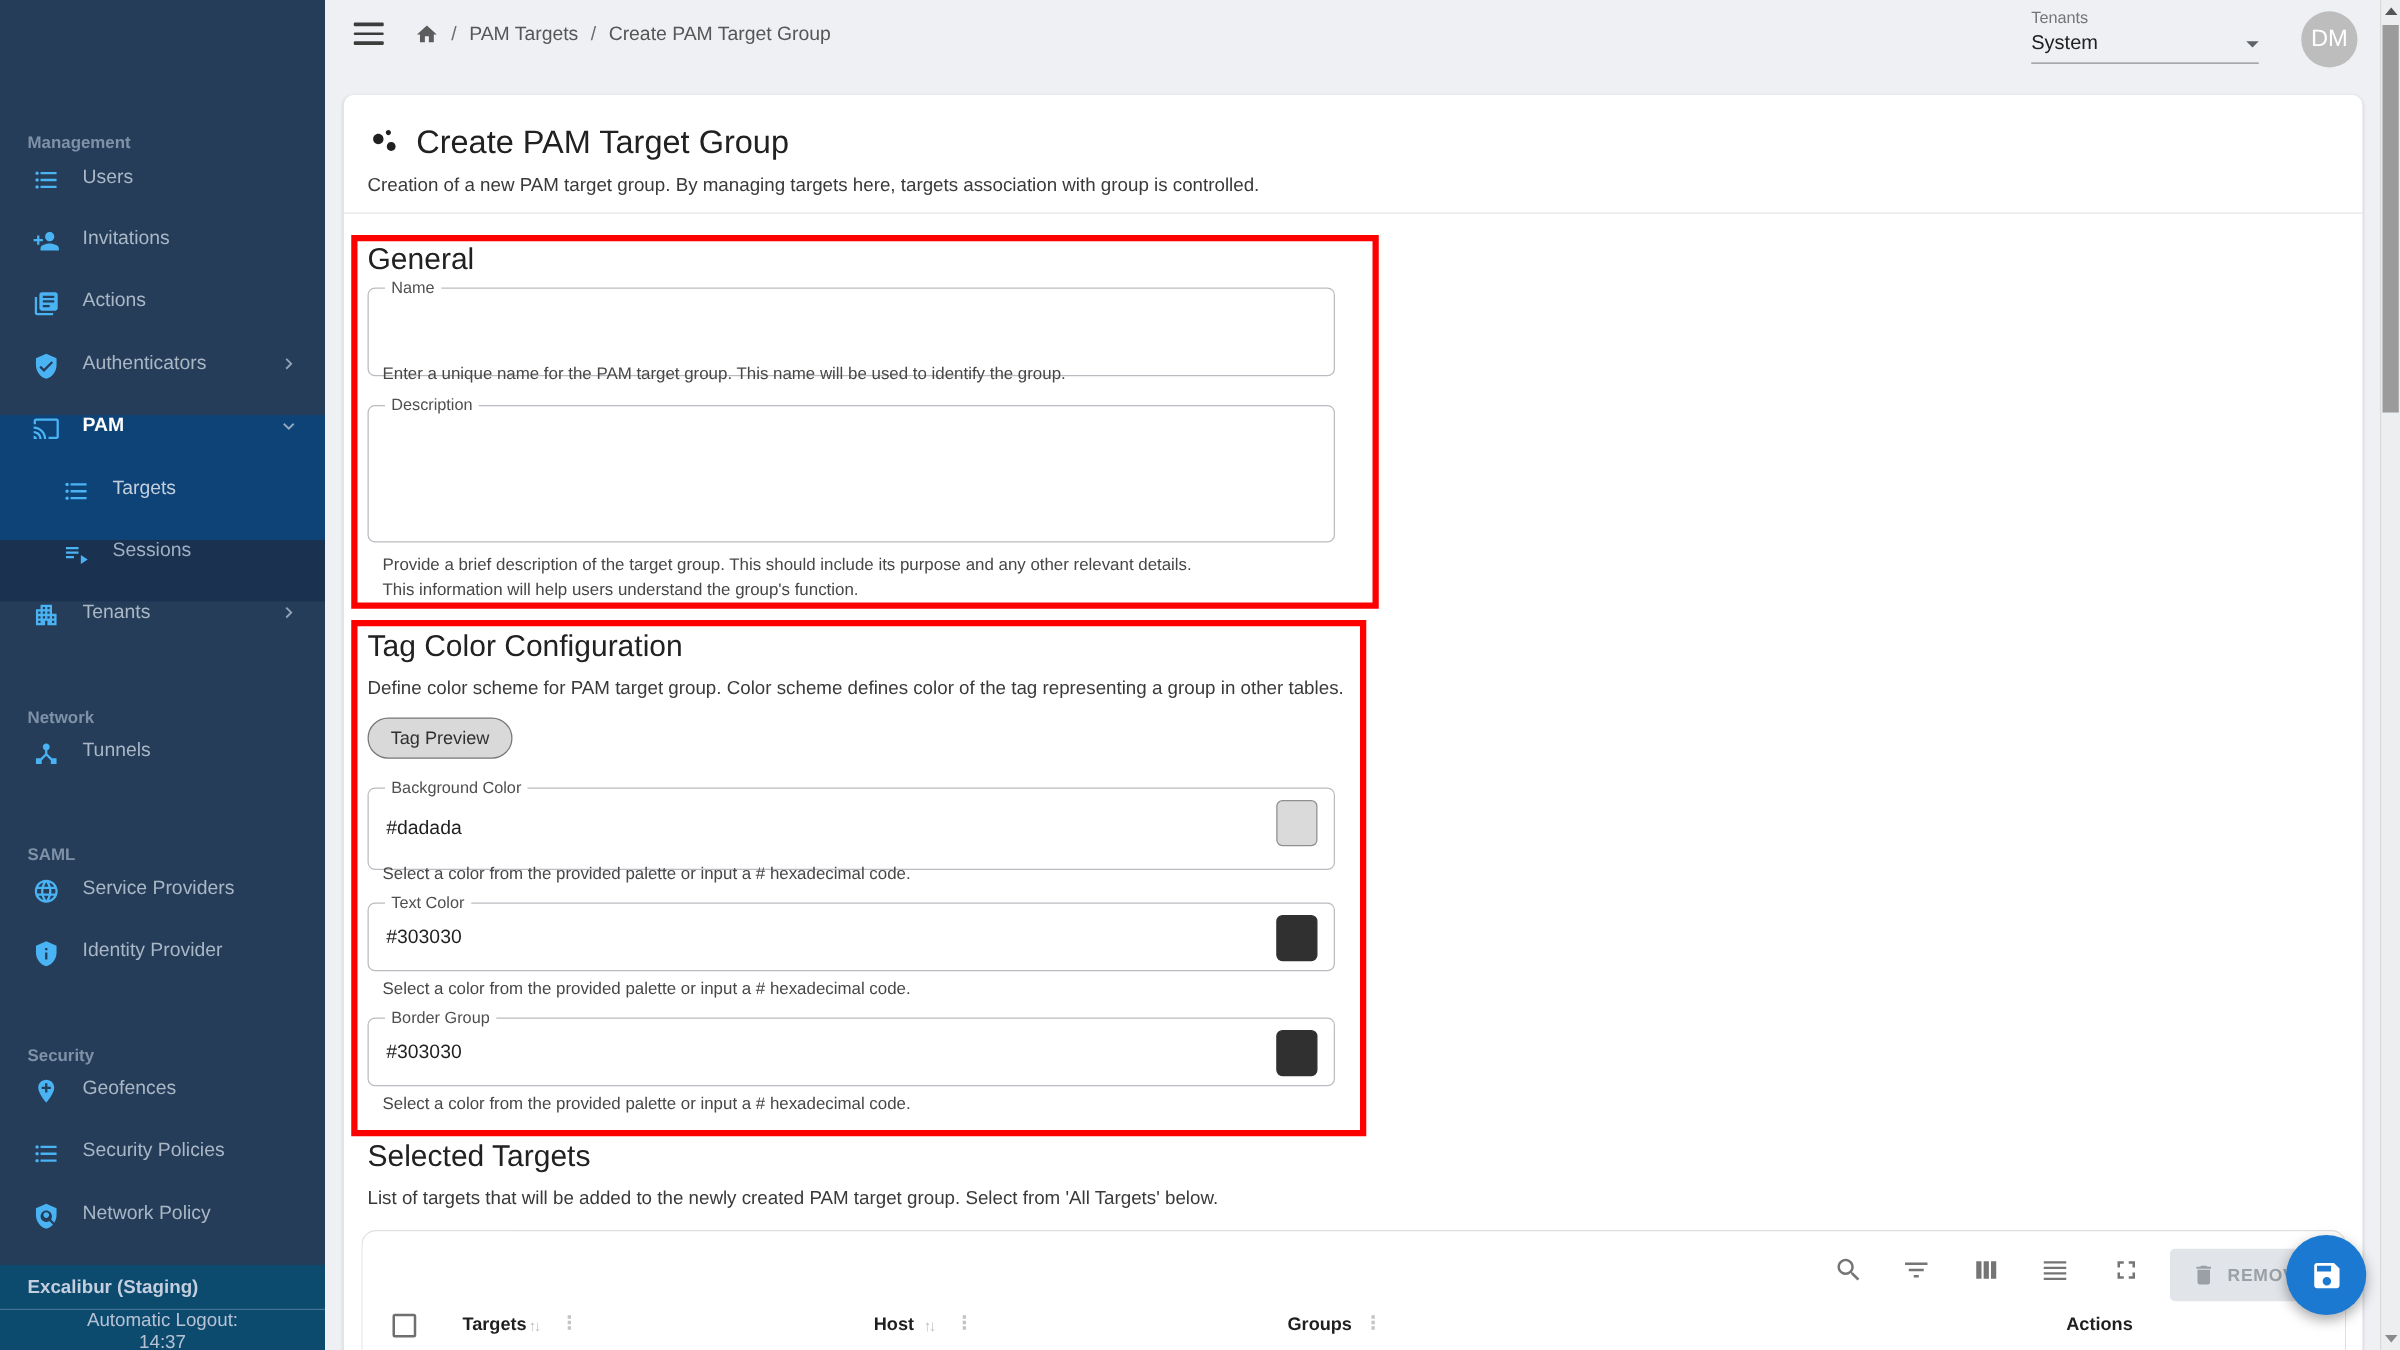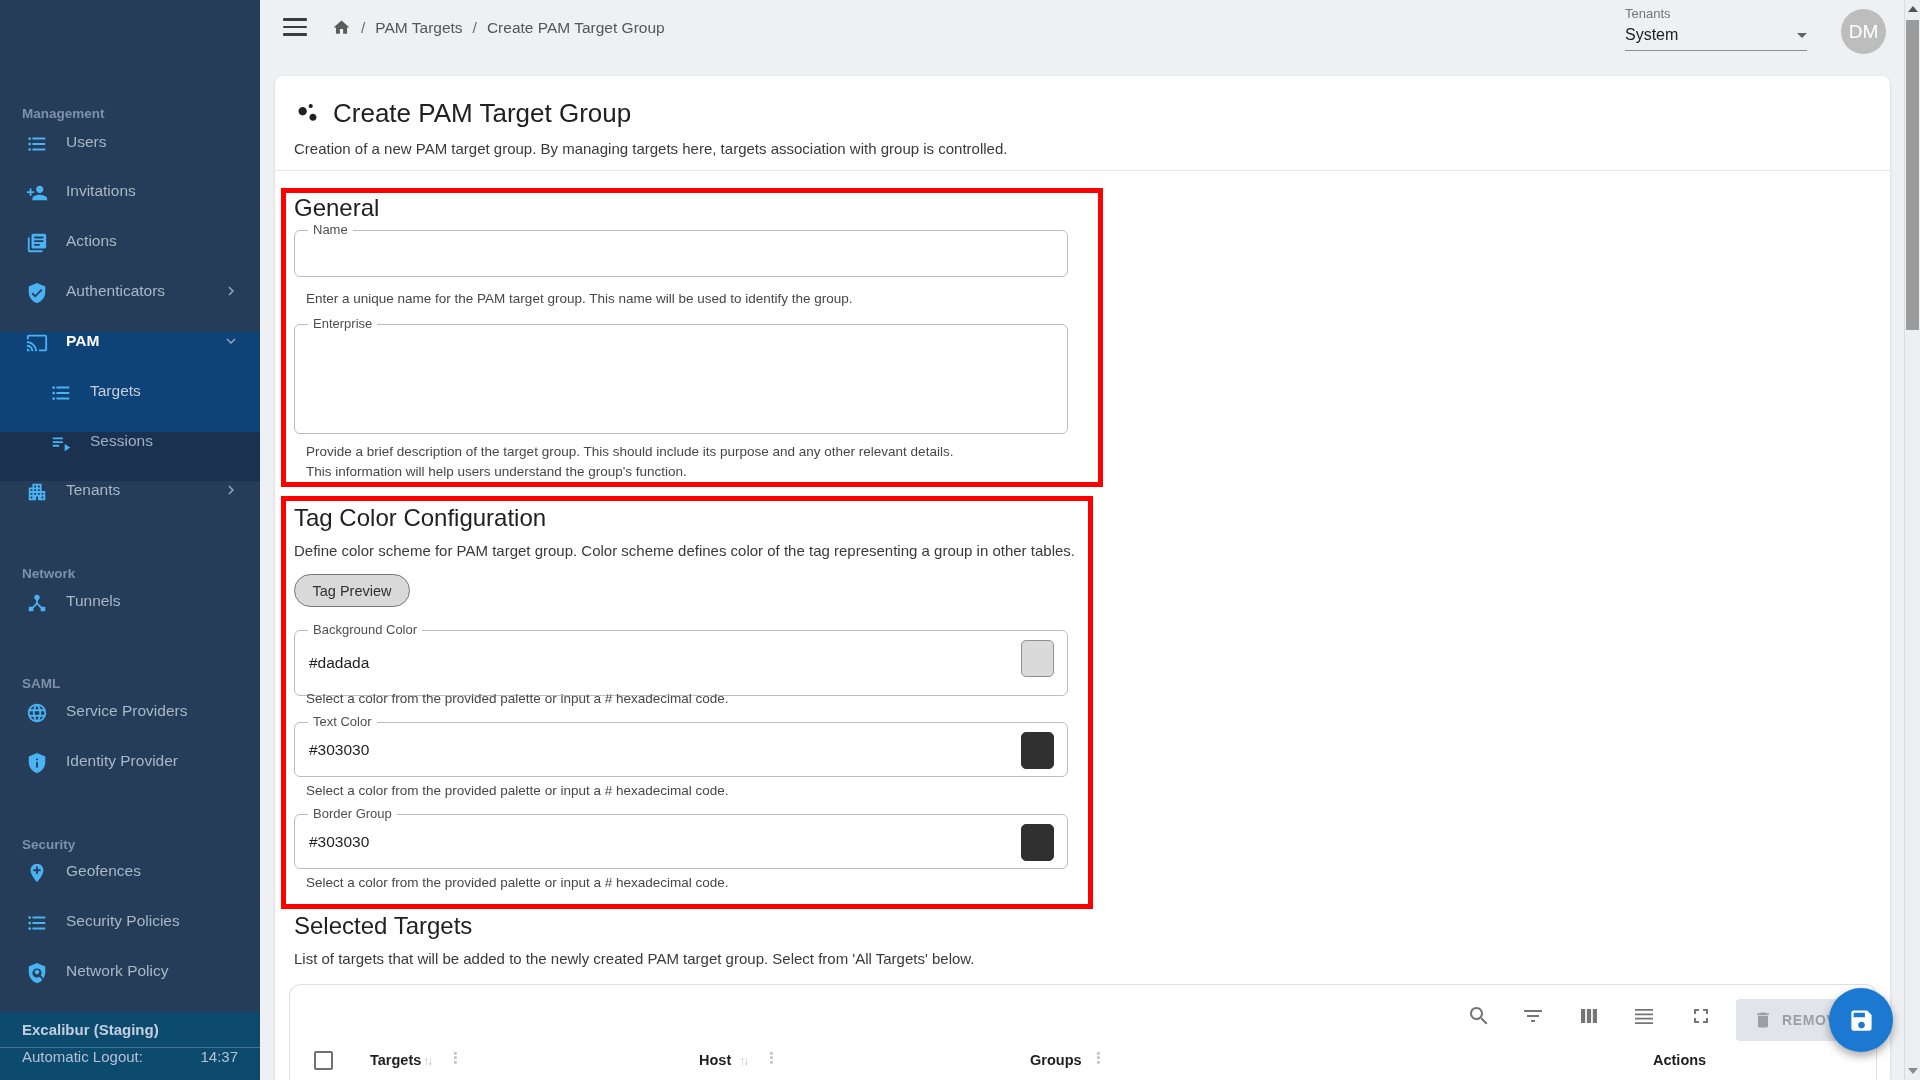--- a/index.html
+++ b/index.html
@@ -17,21 +17,21 @@
   .nitem .nicon{width:22px;height:22px;margin-left:26px;margin-right:18px;color:#4ab3f4;flex:0 0 auto;}
   .nitem.sub .nicon{margin-left:50px;}
   .nicon svg,.chev svg{display:block;width:100%;height:100%;fill:currentColor;}
   .chev{position:absolute;right:20px;width:18px;height:18px;color:#93a5ba;}
   .pam-block{position:absolute;left:0;top:332px;width:260px;height:100px;background:#0e4378;}
   .nitem.active-parent{color:#ffffff;font-weight:bold;}
   .nitem.active-sub{color:#c4cfdc;}
   .nitem.session-row{background:#1b3150;color:#9fb0c2;}
   .sb-footer{position:absolute;left:0;bottom:0;width:260px;height:68px;background:#0c4a6e;color:#b6c2d4;font-size:15px;}
   .sb-footer .env{display:flex;align-items:center;height:36px;padding:0 22px;font-weight:bold;color:#c3cede;border-bottom:1px solid rgba(170,190,215,.35);}
-  .sb-footer .lg{display:flex;align-items:flex-start;justify-content:space-between;height:31px;padding:0 22px;}
+  .sb-footer .lg{display:flex;align-items:center;justify-content:space-between;height:31px;padding:0 22px;flex-direction:column;}
 
   
   .main{position:absolute;left:260px;top:0;width:1644px;height:1080px;background:#eef0f4;}
   .topbar{position:absolute;left:0;top:0;width:100%;height:60px;}
   .burger{position:absolute;left:23px;top:18px;width:24px;height:24px;cursor:pointer;color:#3c3c3c;}
   .burger div{height:2.6px;background:currentColor;border-radius:1px;margin-bottom:5px;}
   .crumbs{position:absolute;left:72px;top:18px;display:flex;align-items:center;gap:10px;color:#565656;font-size:15.5px;}
   .crumbs .hic{width:19px;height:19px;color:#5c5c5c;}
   .crumbs .hic svg{width:100%;height:100%;fill:currentColor;}
   .crumb-sep{color:#6d6d6d;}
@@ -277,27 +277,27 @@
             </svg></span>
         <span class="h1">Create PAM Target Group</span>
       </div>
       <div class="abs body15" style="left:19px;top:64px">Creation of a new PAM target group. By managing targets here, targets association with group is controlled.</div>
       <div class="abs divider"></div>
 
       <div class="abs redbox" style="left:6px;top:112px;width:822px;height:299px"></div>
       <div class="abs redbox" style="left:6px;top:420px;width:812px;height:413px"></div>
 
       <div class="abs h2" style="left:19px;top:118px">General</div>
-      <div class="abs mfield" style="left:19px;top:154px;width:774px;height:47px">
+      <div class="abs mfield" style="left:19px;top:154px;width:774px;height:71px">
         <span class="mlabel">Name</span>
         <input value="" style="">
       </div>
       <div class="abs helper" style="left:31px;top:215px">Enter a unique name for the PAM target group. This name will be used to identify the group.</div>
       <div class="abs mfield" style="left:19px;top:248px;width:774px;height:110px">
-        <span class="mlabel">Enterprise</span>
+        <span class="mlabel">Description</span>
         <textarea style=""></textarea>
       </div>
       <div class="abs helper" style="left:31px;top:366px;width:655px;line-height:20px">Provide a brief description of the target group. This should include its purpose and any other relevant details. This information will help users understand the group's function.</div>
 
       <div class="abs h2" style="left:19px;top:428px">Tag Color Configuration</div>
       <div class="abs body15" style="left:19px;top:466px">Define color scheme for PAM target group. Color scheme defines color of the tag representing a group in other tables.</div>
       <div class="abs chip" style="left:19px;top:498px;width:116px;height:33px">Tag Preview</div>
 
       <div class="abs mfield" style="left:19px;top:554px;width:774px;height:66px">
         <span class="mlabel">Background Color</span>

